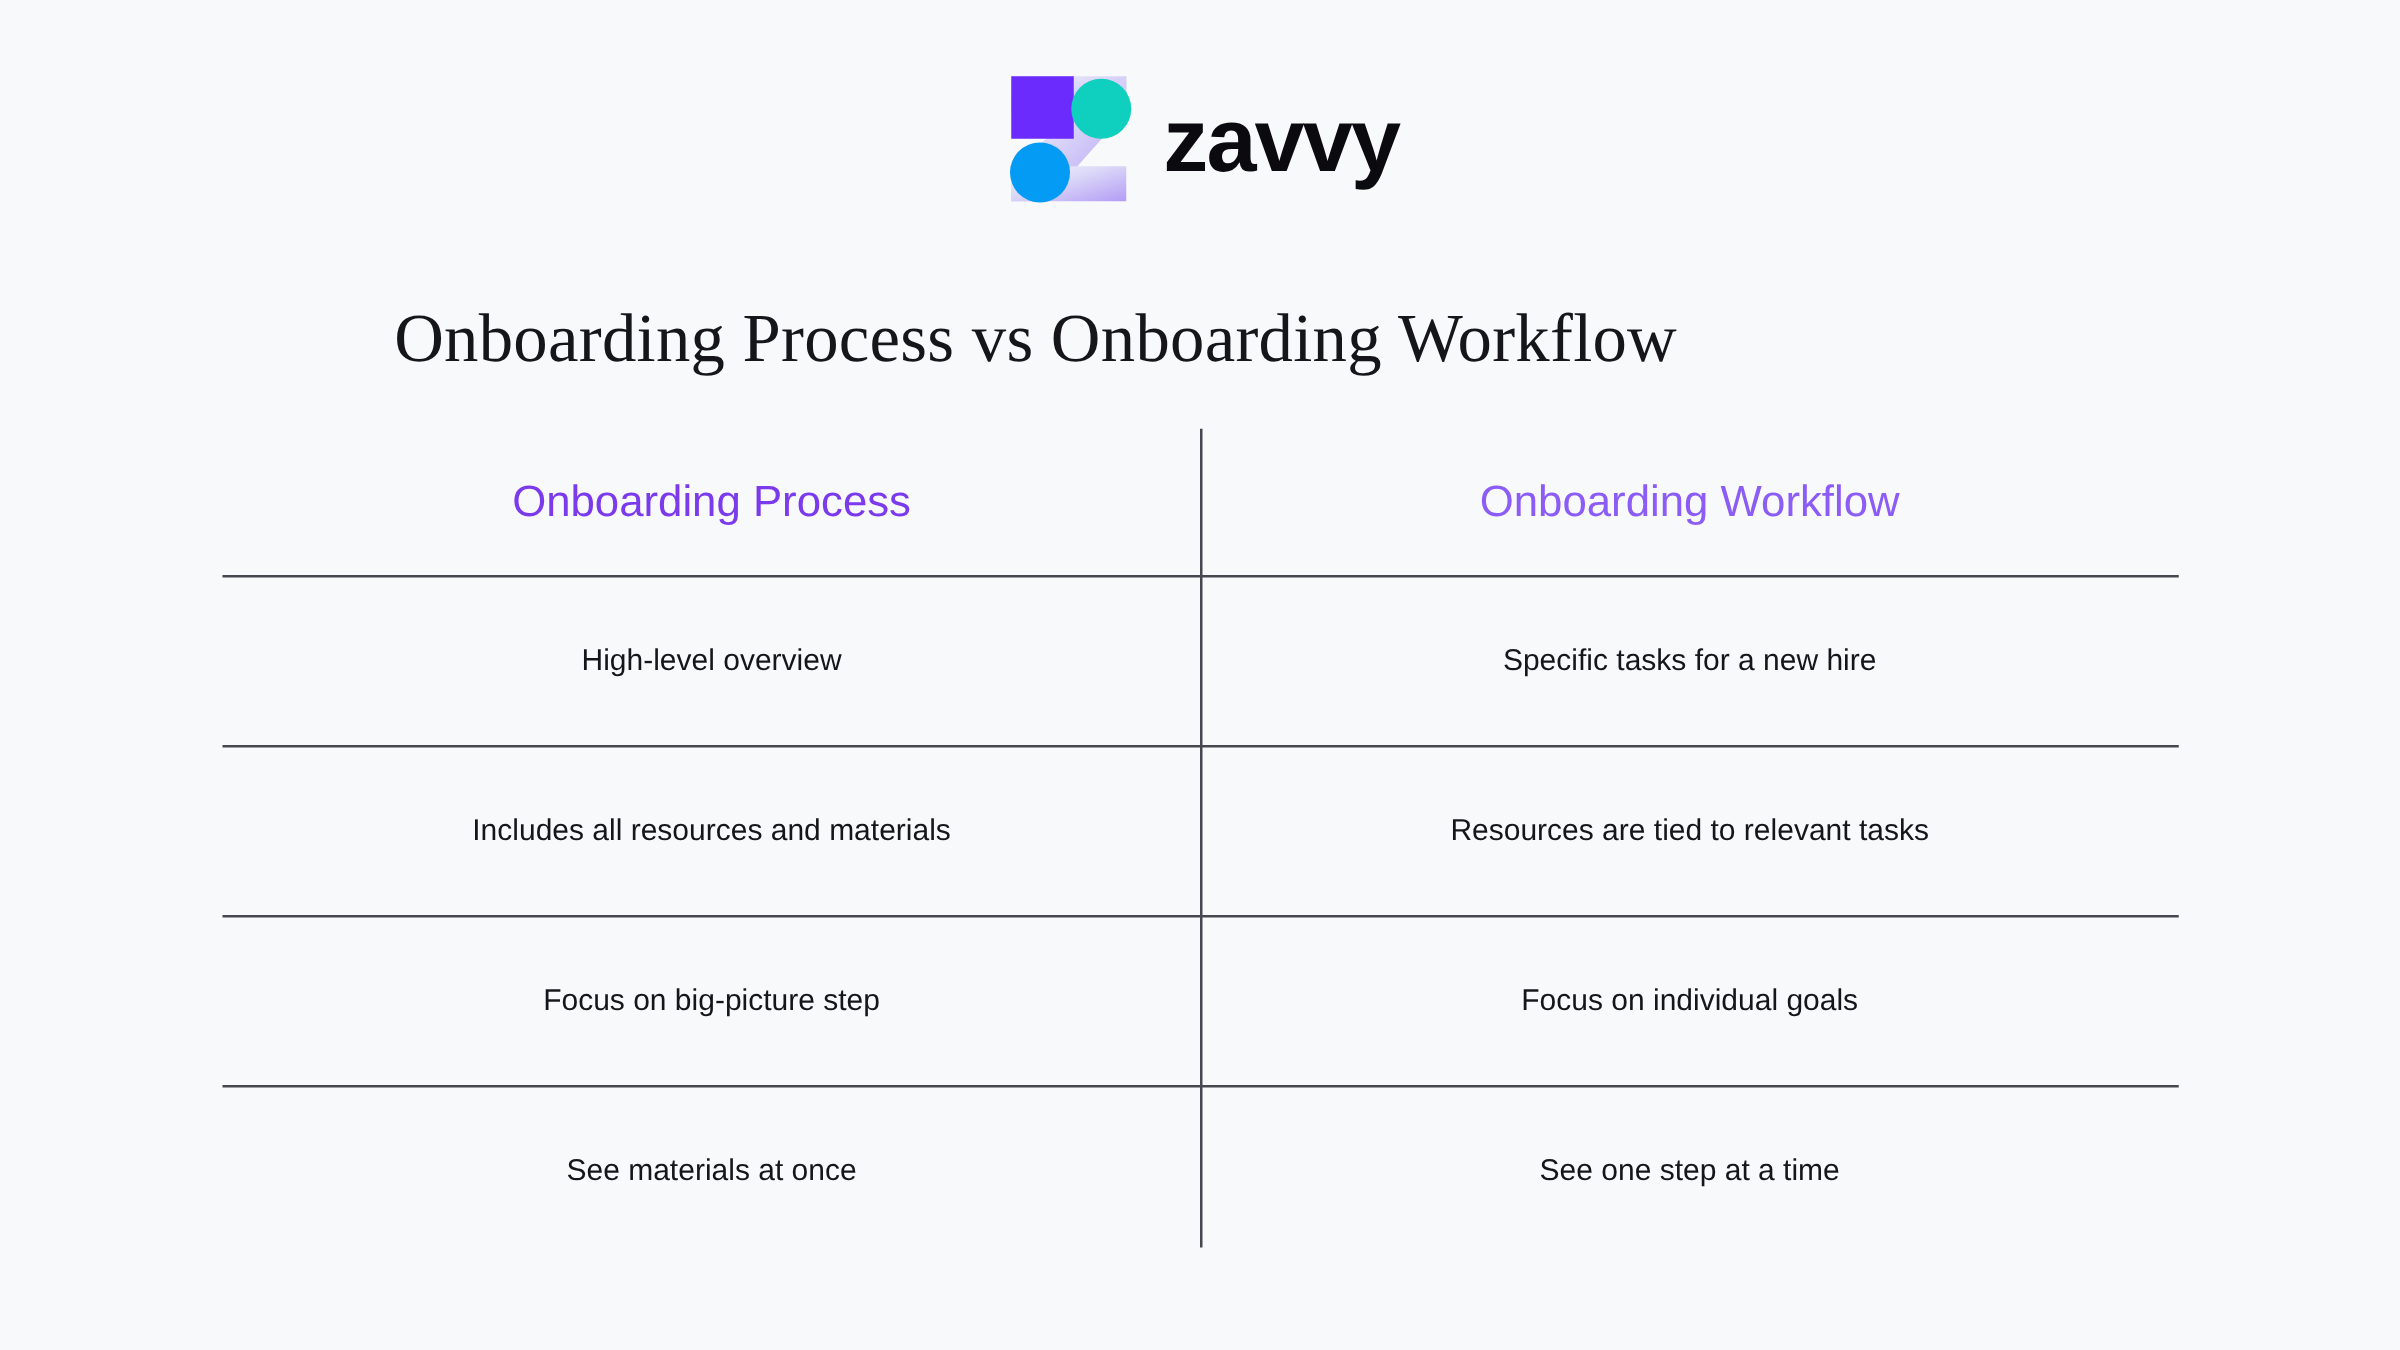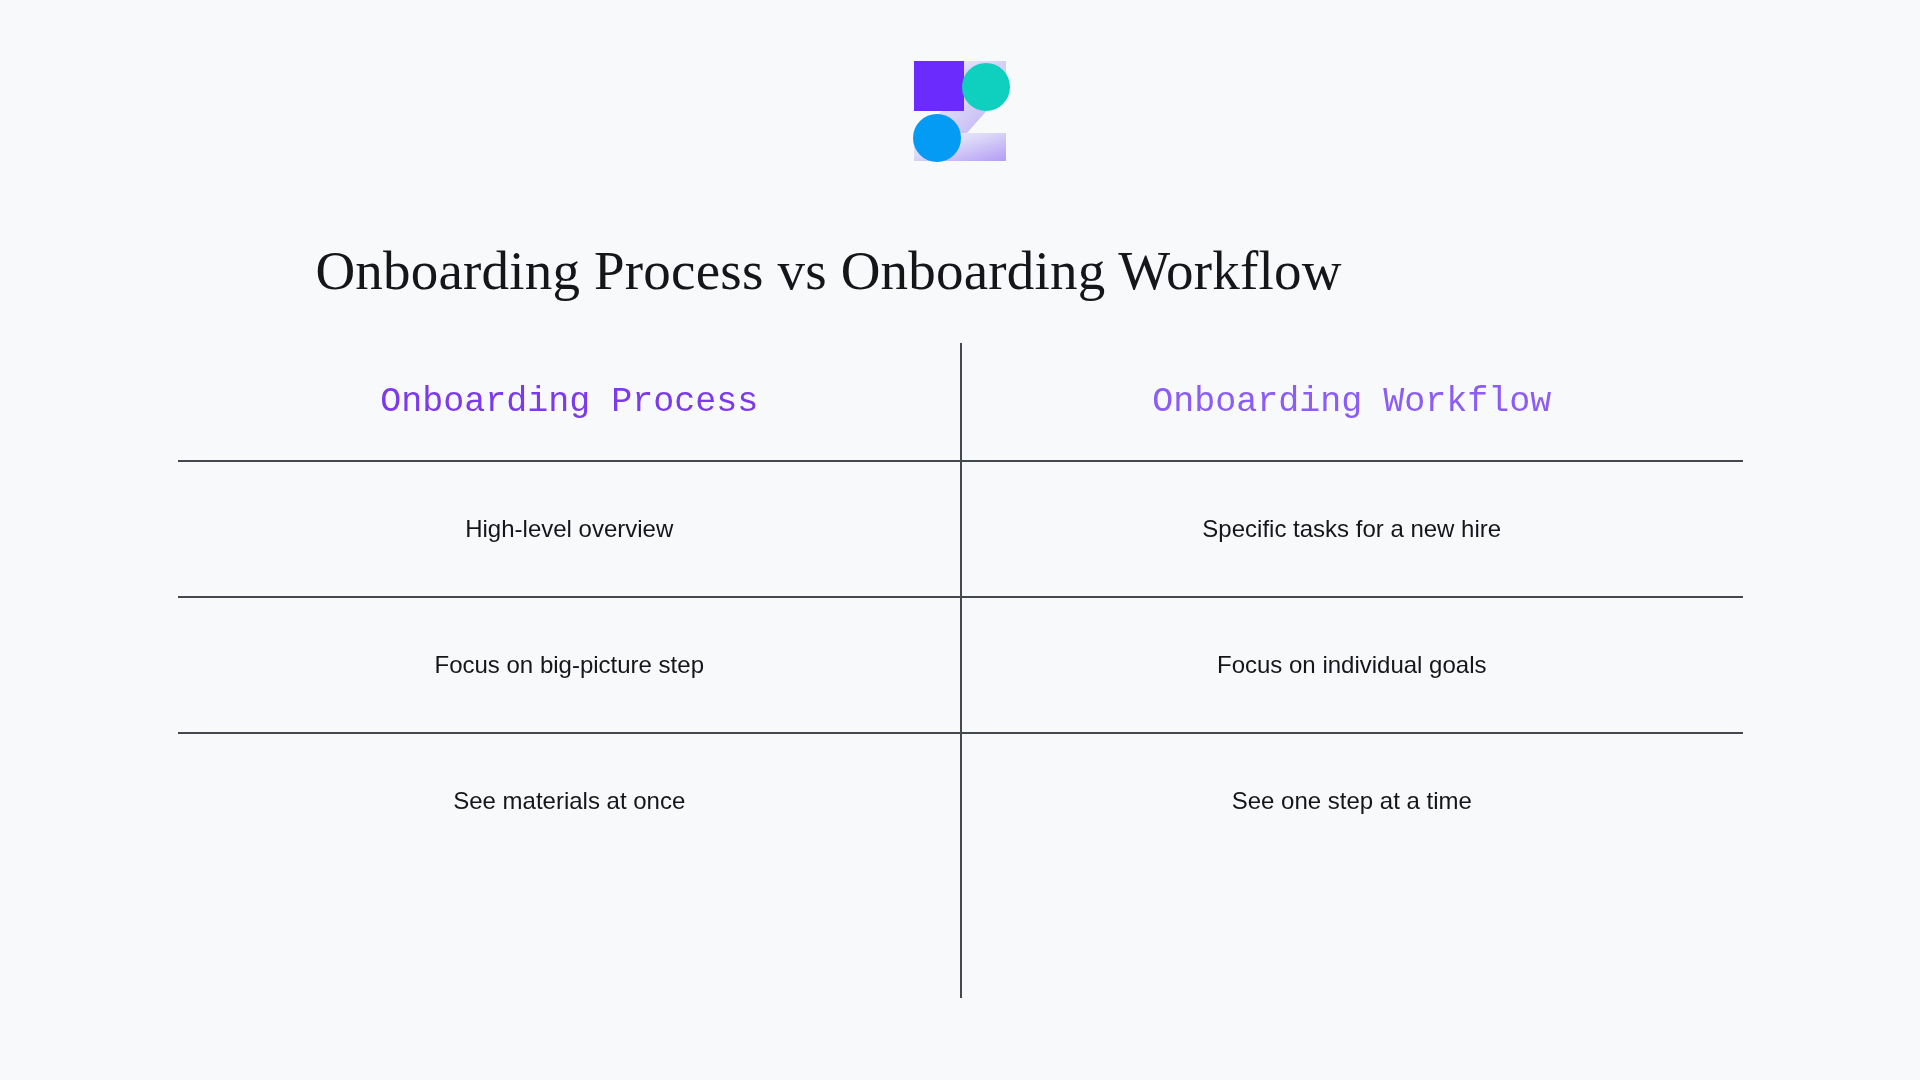--- a/index.html
+++ b/index.html
@@ -118,21 +118,21 @@
   }
   .ctable th,
   .ctable td {
     width: 50%;
     text-align: center;
     border: 0;
   }
   .ctable th {
     height: 117px;
     vertical-align: middle;
-    font-family: Liberation Mono, monospace;
+    font-family: Liberation Sans, sans-serif;
     font-weight: normal;
     font-size: 35px;
     padding: 0;
   }
   .ctable td {
     height: 134px;
     vertical-align: middle;
     font-family: "Liberation Sans", sans-serif;
     font-size: 24px;
     color: #16161a;
@@ -161,39 +161,44 @@
 
       <path d="M100 6 L100 34 L36 106 L8 106 L8 78 Z" fill="url(#zgrad)"></path>
 
       <path d="M8 78 H100 V106 H8 Z" fill="url(#zgrad)"></path>
     </svg>
     <span class="logo-square"></span>
     <span class="logo-circle-teal"></span>
     <span class="logo-circle-blue"></span>
   </div>
 
+  <div class="wordmark">zavvy</div>
 </div>
 
 <h1 class="page-title">Onboarding Process vs Onboarding Workflow</h1>
 
 <div class="table-wrap">
 
   <div class="vdivider"></div>
 
   <table class="ctable">
     <thead>
       <tr>
         <th class="col-head-left">Onboarding Process</th>
         <th class="col-head-right">Onboarding Workflow</th>
       </tr>
     </thead>
     <tbody>
       <tr>
         <td>High-level overview</td>
         <td>Specific tasks for a new hire</td>
+      </tr>
+      <tr>
+        <td>Includes all resources and materials</td>
+        <td>Resources are tied to relevant tasks</td>
       </tr>
       <tr>
         <td>Focus on big-picture step</td>
         <td>Focus on individual goals</td>
       </tr>
       <tr>
         <td>See materials at once</td>
         <td>See one step at a time</td>
       </tr>
     </tbody>

